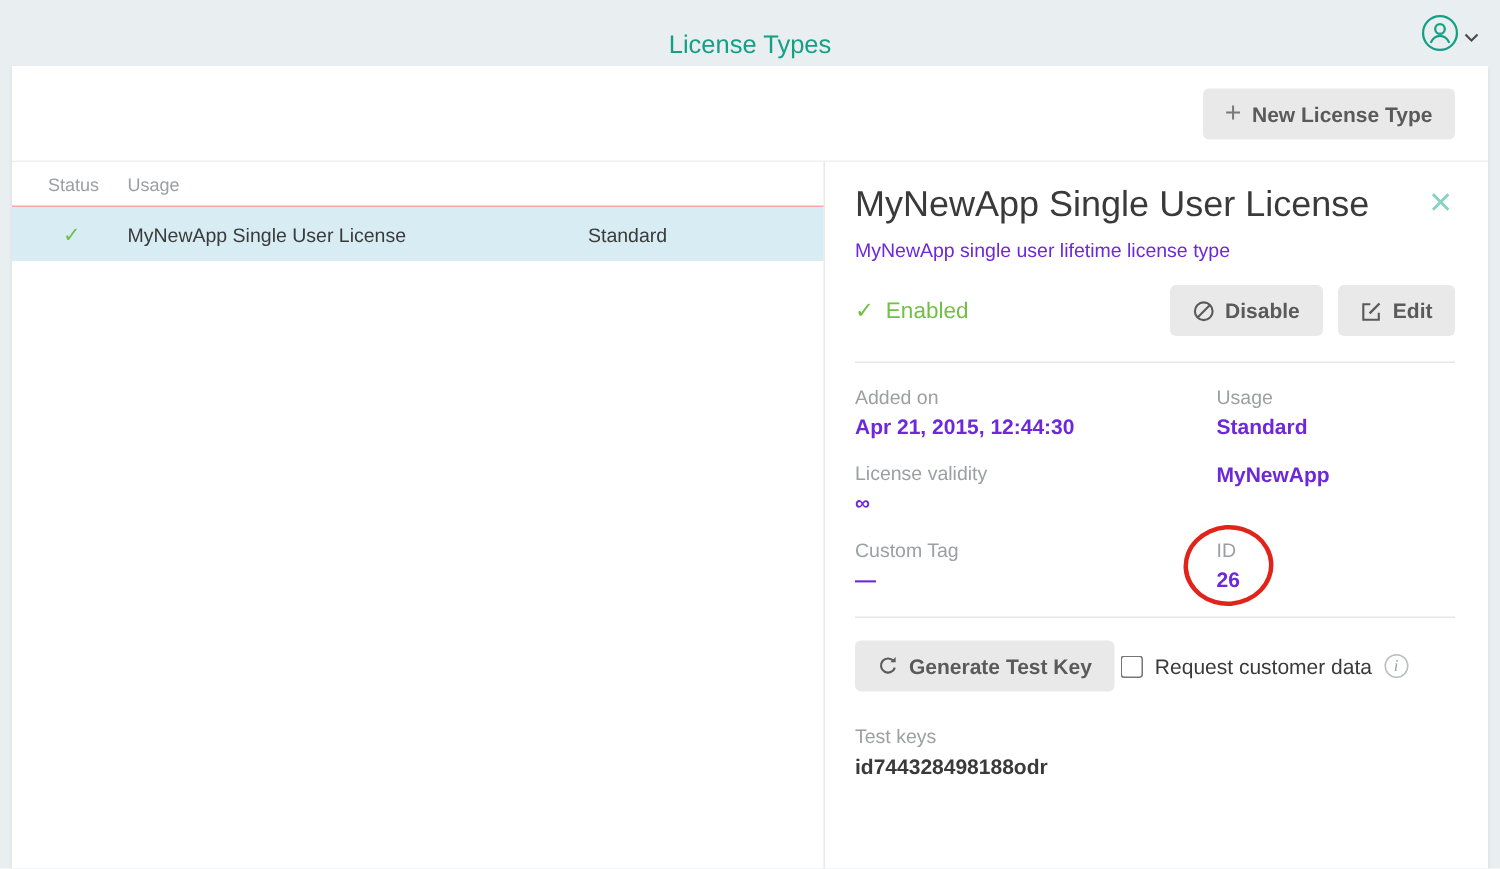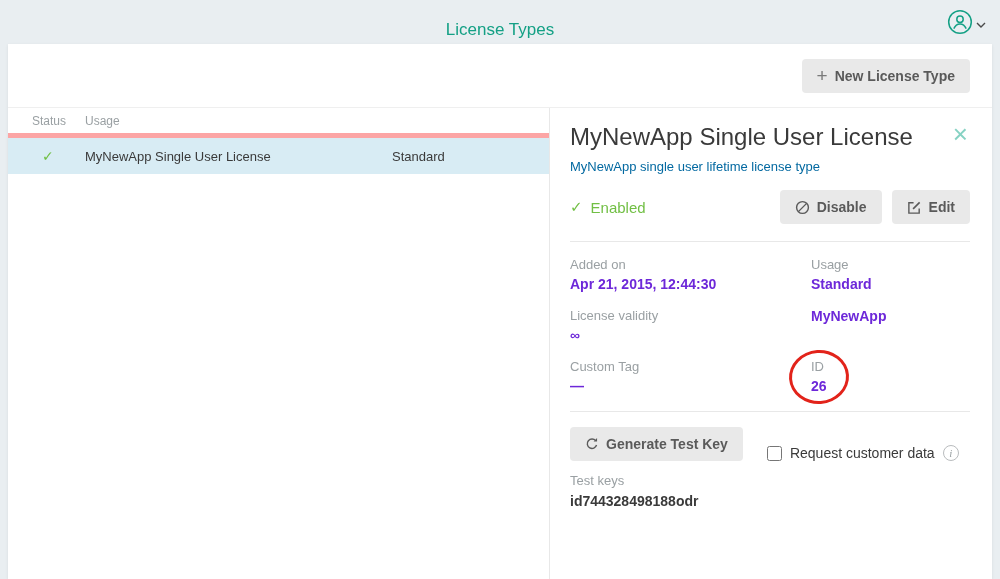--- a/index.html
+++ b/index.html
@@ -40,64 +40,64 @@
     color:#5a5a5a;font-weight:bold;font-size:14px;
     padding:9px 15px;display:inline-flex;align-items:center;gap:7px;cursor:pointer;
     font-family:inherit;
   }
   .btn .plus{font-size:19px;font-weight:normal;color:#7a7a7a;line-height:12px;}
   
   .content{flex:1;display:flex;min-height:0;}
   .list-panel{width:542px;flex:0 0 542px;border-right:1px solid #e8e8e8;}
   .list-header{
     display:grid;grid-template-columns:53px 307px 1fr;align-items:center;
-    height:30px;padding-left:24px;border-bottom:5px solid #fca5a5;
+    height:30px;padding-left:24px;border-bottom:1px solid #fca5a5;
     color:#9aa0a3;font-size:12px;
   }
   .list-row{
     display:grid;grid-template-columns:53px 307px 1fr;align-items:center;
     height:36px;padding-left:24px;font-size:13px;cursor:pointer;
   }
   .list-row.selected{background:var(--selected_row);}
   .check{color:var(--green);font-weight:bold;font-size:14px;padding-left:10px;}
   
   .detail-panel{flex:1;padding:16px 22px 0 20px;position:relative;}
   .detail-head{display:flex;justify-content:space-between;align-items:flex-start;}
   .detail-title{font-size:24px;font-weight:400;color:#3a3a3a;line-height:1.1;}
   .close-x{
     color:#86d2c3;font-size:26px;line-height:20px;cursor:pointer;border:none;background:none;
     padding:0 2px;font-family:inherit;
   }
-  .detail-subtitle{margin-top:9px;font-size:13px;color:#0369a1;}
+  .detail-subtitle{margin-top:9px;font-size:13px;color:#6d28d9;}
   .status-row{margin-top:16px;display:flex;align-items:center;justify-content:space-between;}
   .enabled{color:var(--green);font-size:15px;display:flex;align-items:center;gap:8px;}
   .status-buttons{display:flex;gap:10px;padding-left:47px;}
   .btn svg{display:block;}
   hr.div{border:none;border-top:1px solid #e8e8e8;margin:17px 0 15px 0;}
   .fields{
     display:grid;grid-template-columns:225px 1fr;row-gap:15px;column-gap:0;gap:16px;
   }
   .field .lbl{color:#9aa0a3;font-size:13px;margin-bottom:4px;}
   .field .val{font-size:14px;font-weight:bold;color:#6d28d9;}
   .field.circled{position:relative;width:60px;}
   .annotation-ellipse{
     position:absolute;left:-22px;top:-9px;width:60px;height:54px;
     border:3px solid var(--annotation);border-radius:50%;
     transform:rotate(-4deg);pointer-events:none;
   }
-  .actions-row{display:flex;align-items:flex-end;gap:24px;margin-top:2px;}
+  .actions-row{display:flex;align-items:center;gap:4px;margin-top:2px;}
   .checkbox-group{display:flex;align-items:center;gap:8px;font-size:14px;color:#3a3a3a;}
   .checkbox-group input{width:15px;height:15px;margin:0;cursor:pointer;}
   .info-icon{
     width:16px;height:16px;border:1px solid #b9bcbe;border-radius:50%;
     display:inline-flex;align-items:center;justify-content:center;
     font-size:11px;color:#9aa0a3;font-family:"Liberation Serif",serif;font-style:italic;
     cursor:pointer;
   }
-  .test-keys{margin-top:12px;}
+  .test-keys{margin-top:22px;}
   .test-keys .lbl{color:#9aa0a3;font-size:13px;margin-bottom:5px;}
   .test-keys .val{font-size:14px;font-weight:bold;}
 </style>
 </head>
 <body>
 
 <div class="topbar">
   <div class="topbar-title">License Types</div>
   <div class="user-menu">
     <span>

